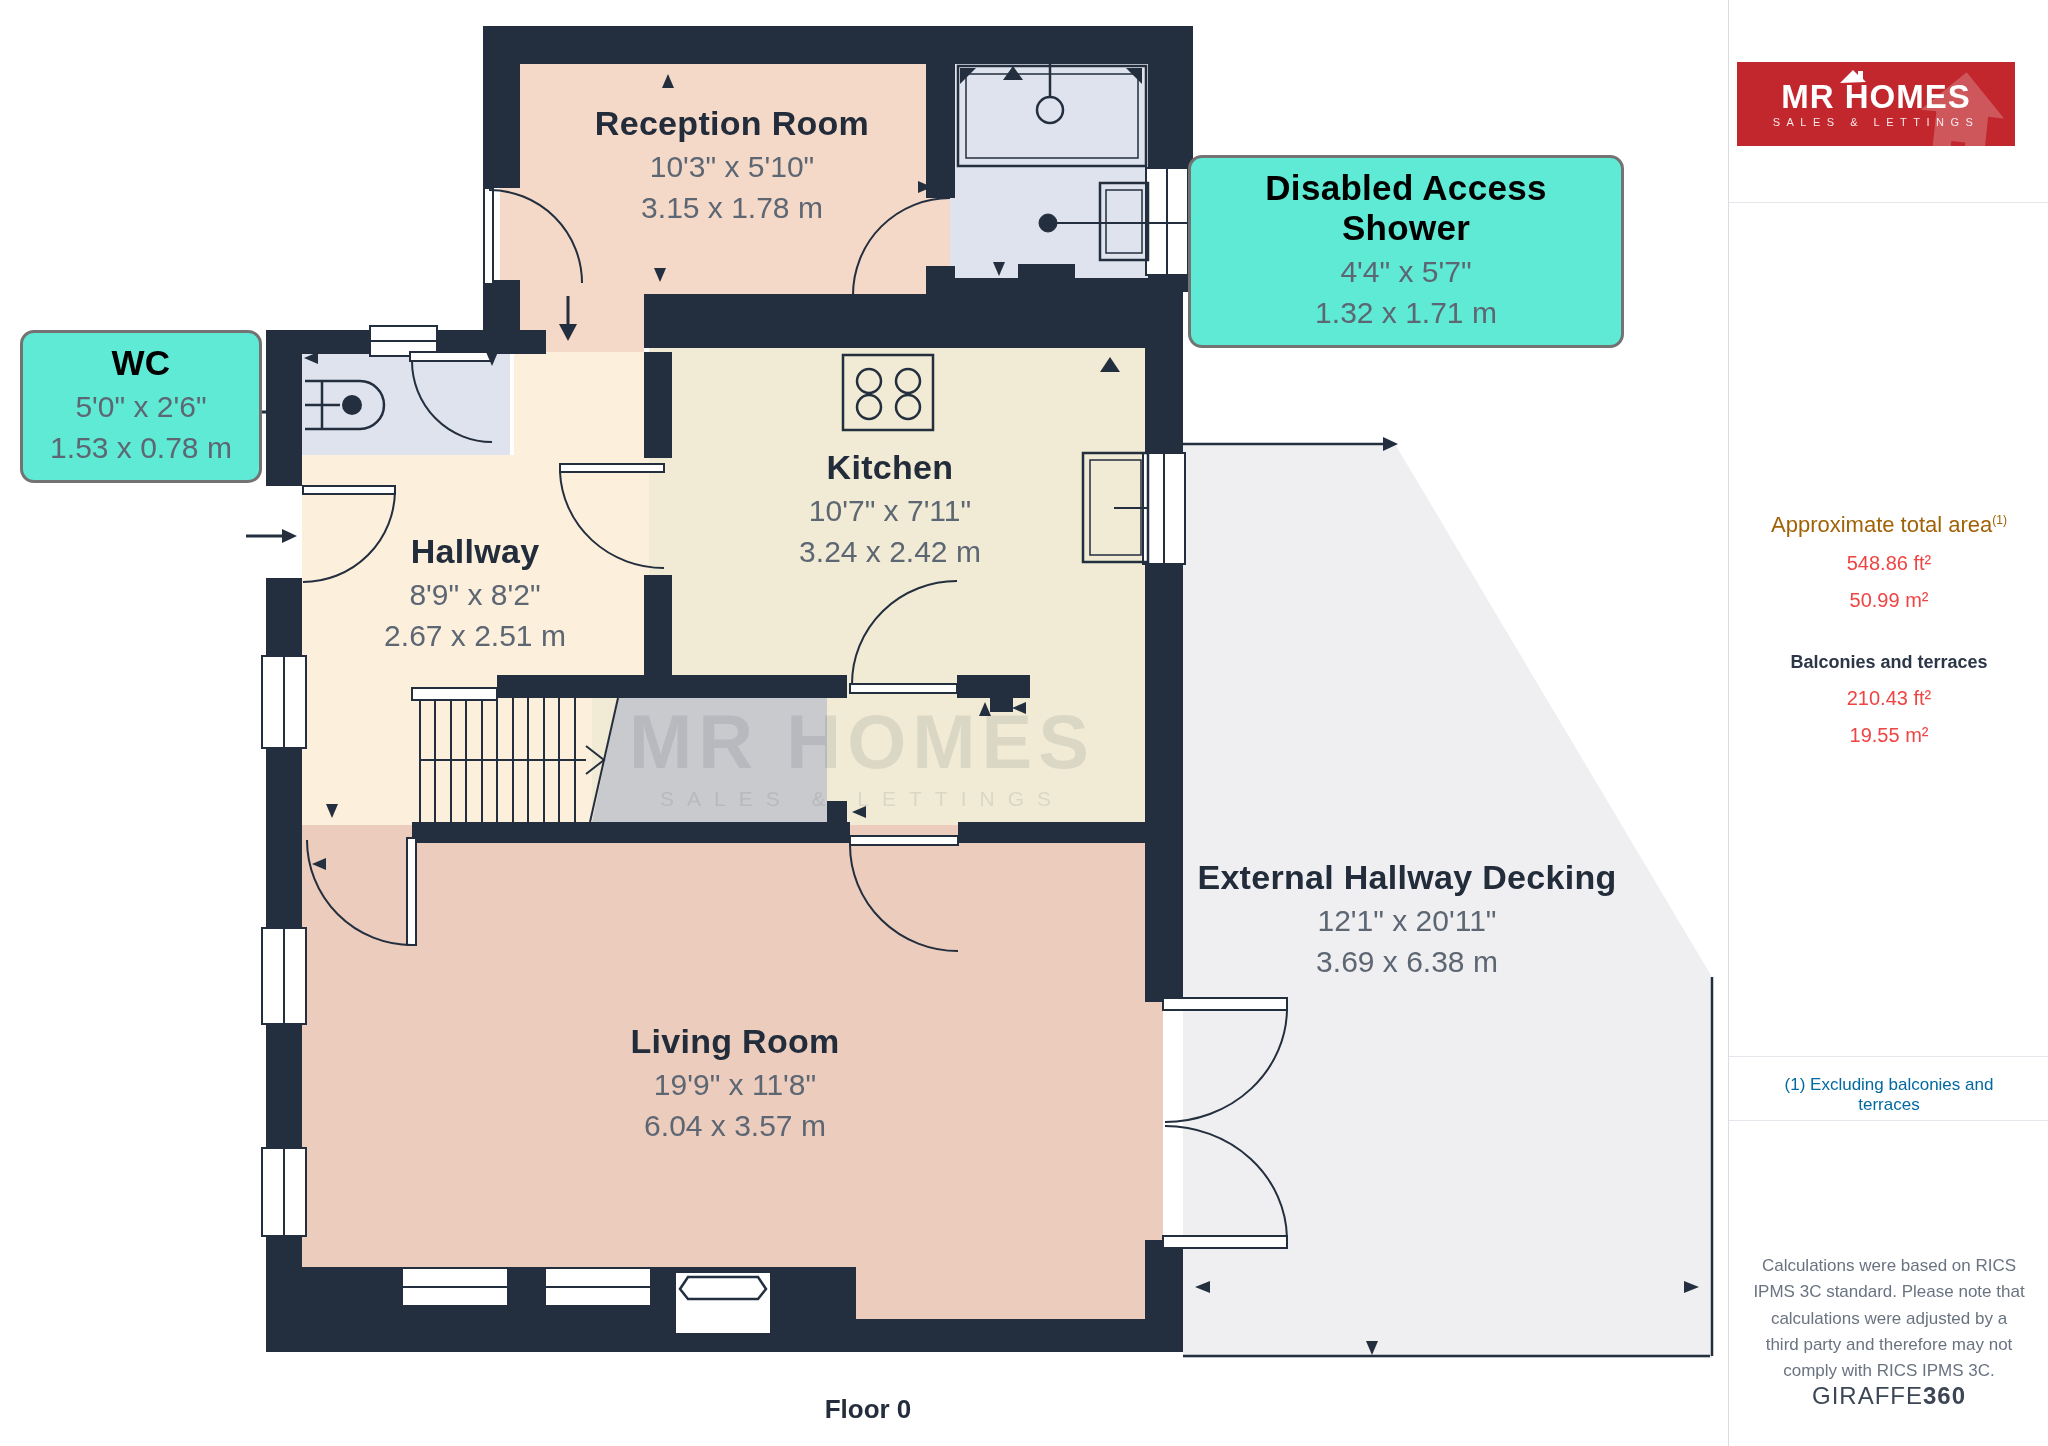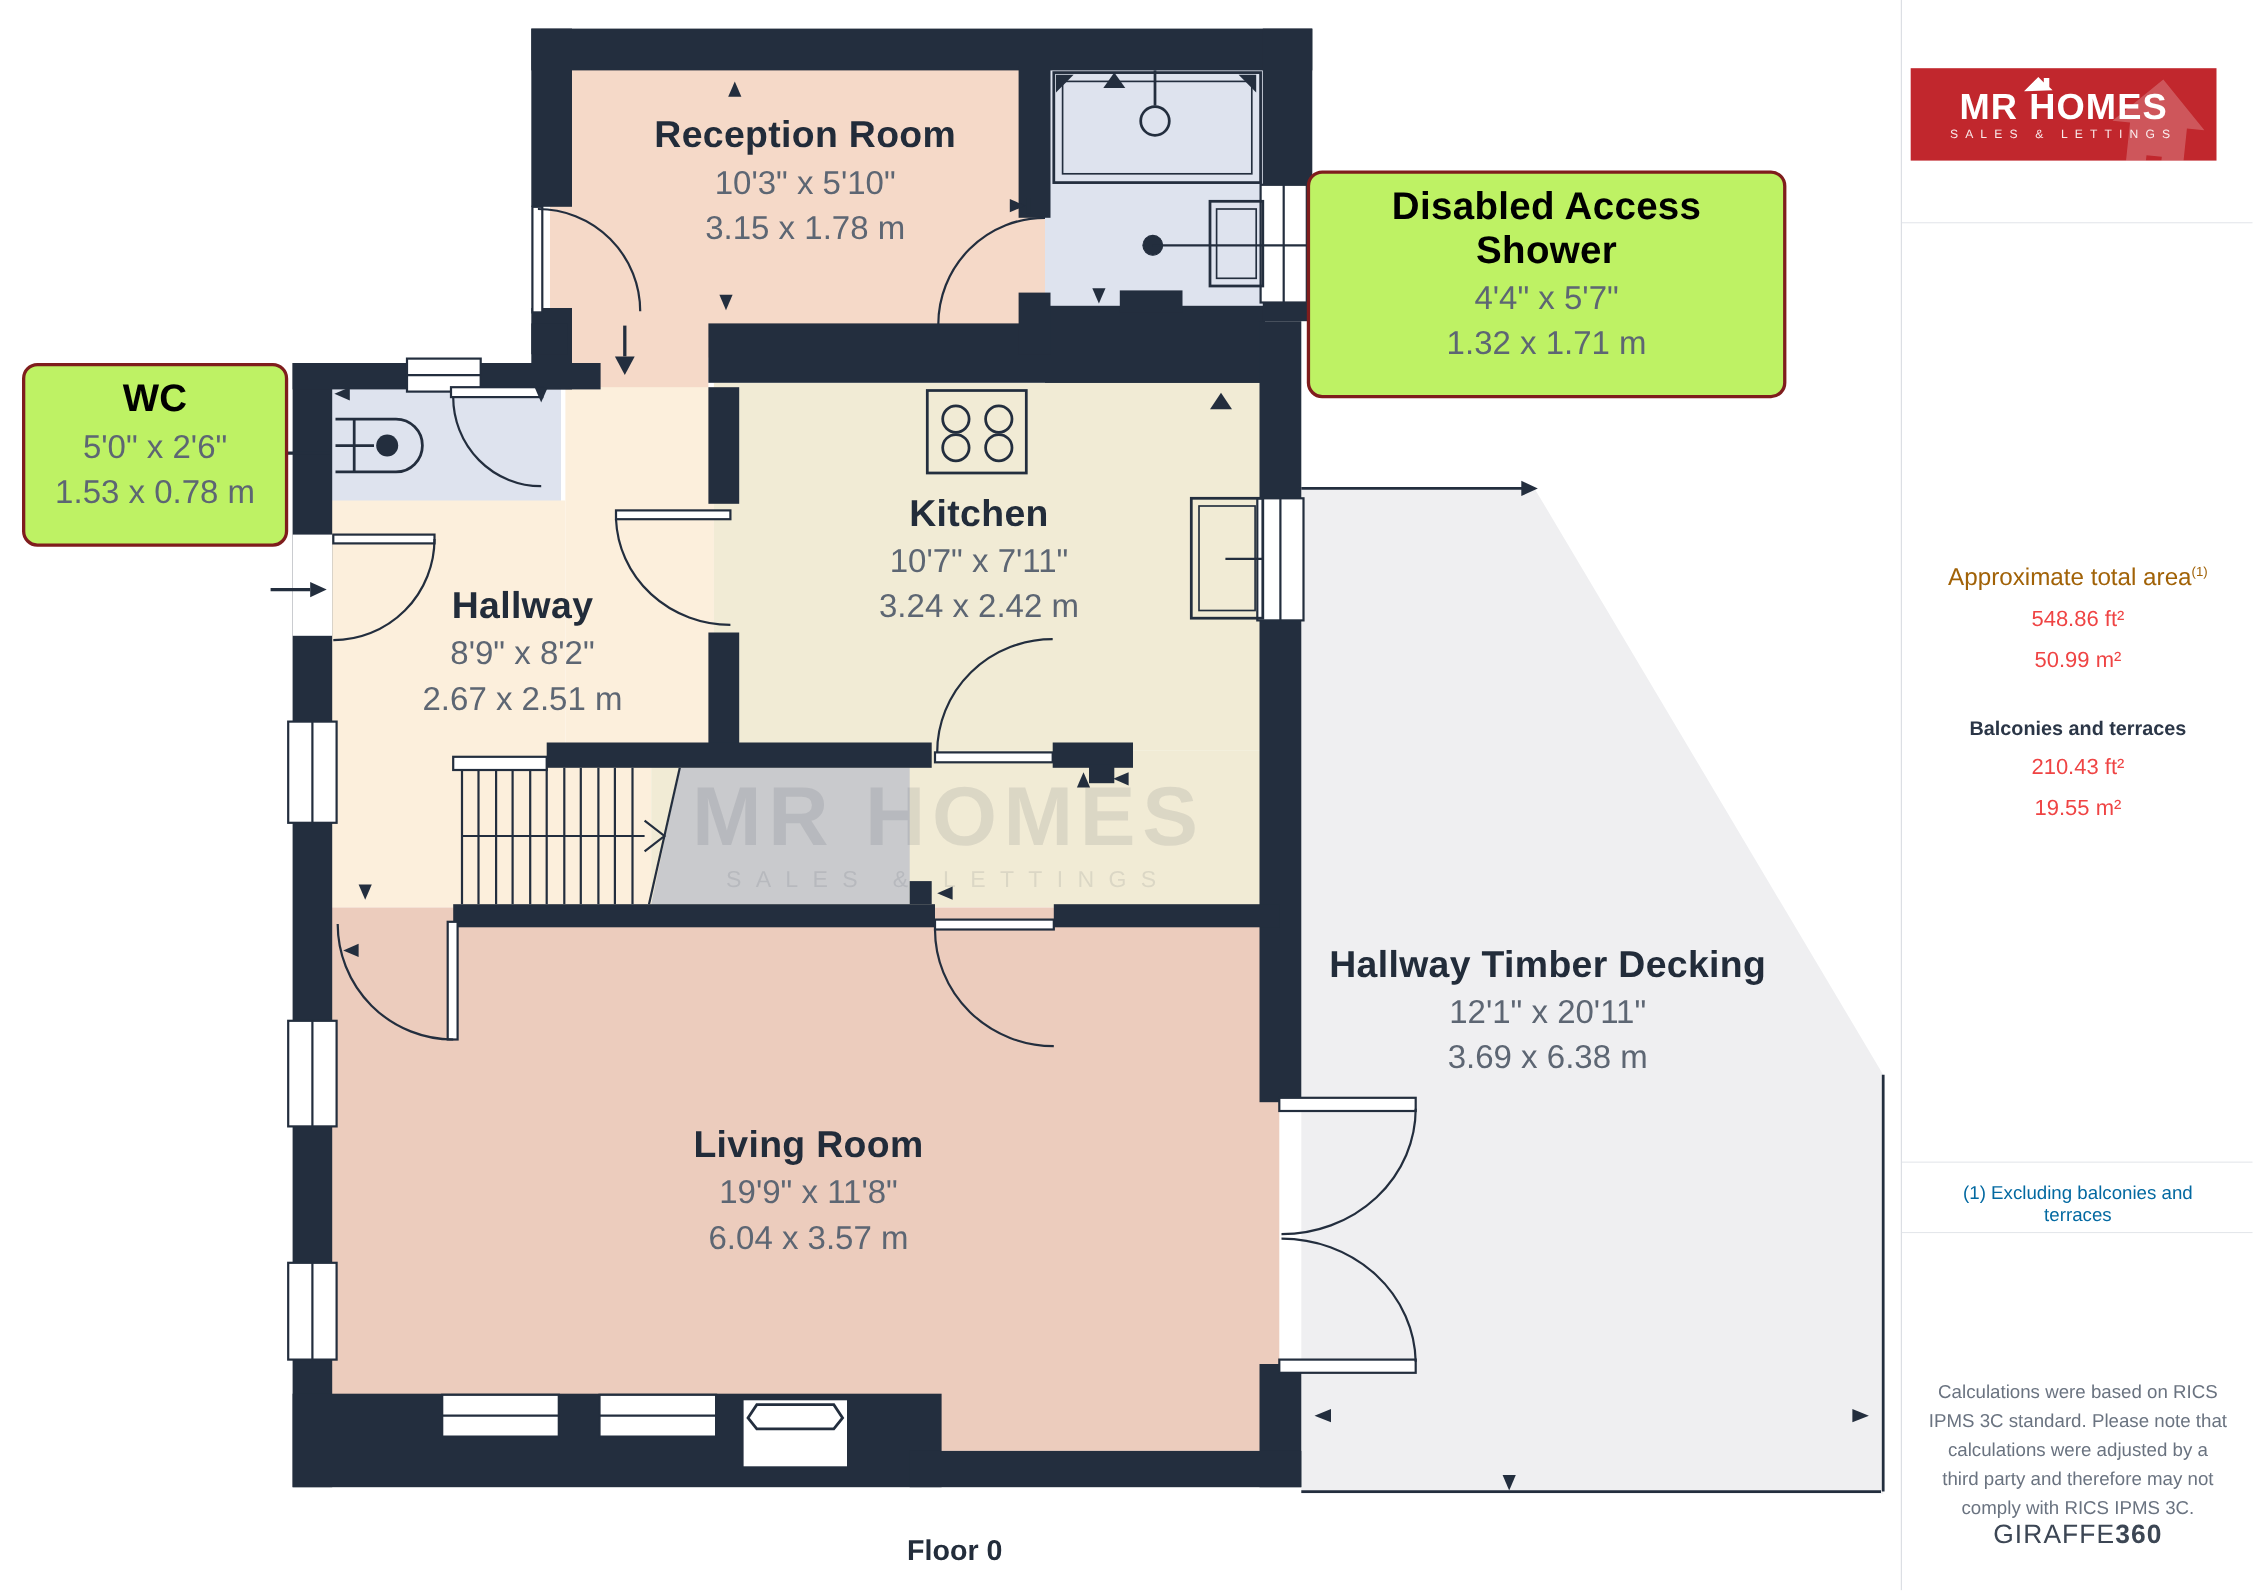--- a/index.html
+++ b/index.html
@@ -2,22 +2,22 @@
 <html><head>
 <meta charset="utf-8">
 <style>
   html,body{margin:0;padding:0;background:#ffffff;}
   #canvas{position:relative;width:2048px;height:1446px;background:#ffffff;overflow:hidden;
           font-family:"Liberation Sans","DejaVu Sans",sans-serif;}
   #plan-svg{position:absolute;left:0;top:0;}
   .room-label{position:absolute;text-align:center;color:#222c3a;}
   .room-name{font-weight:700;font-size:34px;letter-spacing:.3px;}
   .room-dims{font-size:30px;color:#5d6673;line-height:1.35;font-weight:400;margin-top:4px;}
-  .callout{position:absolute;background:#bef264;border:3px solid #7f1d1d;border-radius:14px;
-           text-align:center;padding:10px 14px 26px 14px;box-sizing:border-box;}
+  .callout{position:absolute;background:#5eead4;border:3px solid #737373;border-radius:14px;
+           text-align:center;padding:10px 14px 12px 14px;box-sizing:border-box;}
   .callout .room-name{font-size:35px;}
   .callout .room-dims{font-size:30px;}
   .floor-label{position:absolute;left:768px;top:1394px;width:200px;text-align:center;
                font-weight:700;font-size:26px;color:#232d3b;}
   
   #sidebar{position:absolute;left:1728px;top:0;width:320px;height:1446px;background:#ffffff;
            border-left:1px solid #d9dce1;box-sizing:border-box;}
   .divider{position:absolute;left:0;width:100%;height:1px;background:#e4e7eb;}
   #logo{position:absolute;left:8px;top:62px;width:278px;height:84px;background:#c1272d;
         display:flex;flex-direction:column;align-items:center;justify-content:center;overflow:hidden;}
@@ -254,21 +254,21 @@
 
   <div class="room-label" style="left:520px;top:1022px;width:430px;">
     <div class="room-name">Living Room</div>
     <div class="room-dims">
       <div>19'9" x 11'8"</div>
       <div>6.04 x 3.57 m</div>
     </div>
   </div>
 
   <div class="room-label" style="left:1177px;top:858px;width:460px;">
-    <div class="room-name">Hallway Timber Decking</div>
+    <div class="room-name">External Hallway Decking</div>
     <div class="room-dims">
       <div>12'1" x 20'11"</div>
       <div>3.69 x 6.38 m</div>
     </div>
   </div>
 
   <div class="callout" style="left:20px;top:330px;width:242px;">
     <div class="room-name">WC</div>
     <div class="room-dims">
       <div>5'0" x 2'6"</div>

